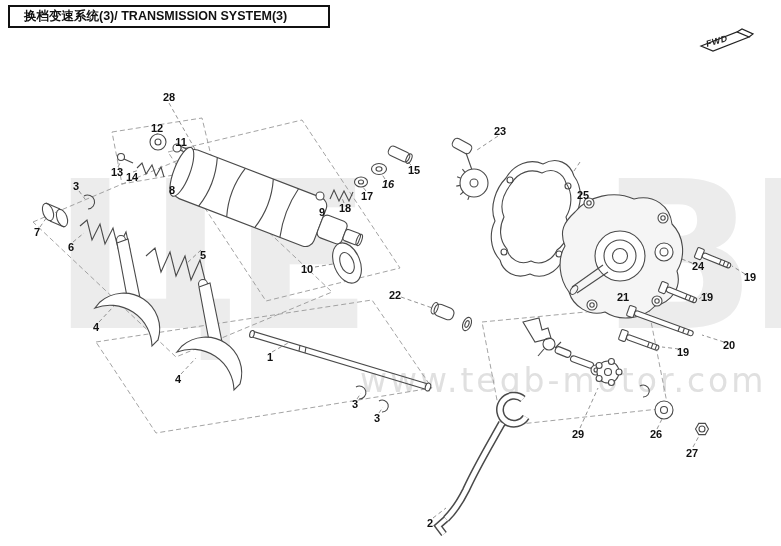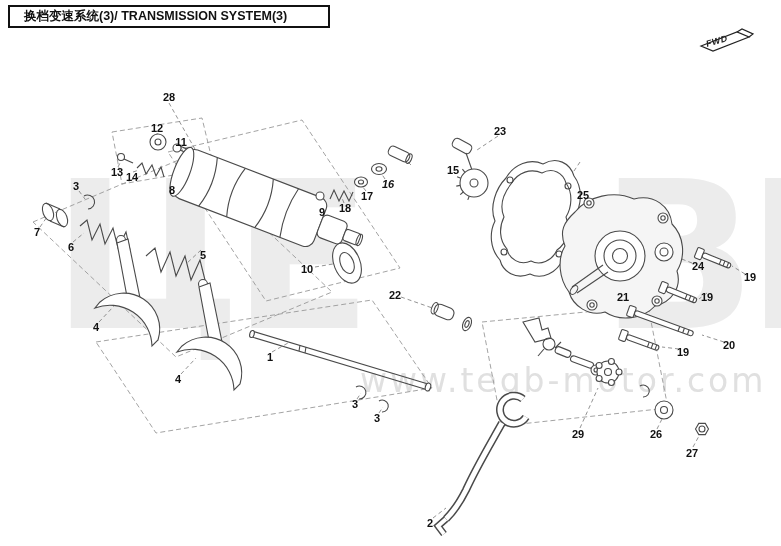--- a/index.html
+++ b/index.html
@@ -334,21 +334,21 @@
     <span class="callout" style="left: 181px; top: 142px;">11</span>
     <span class="callout" style="left: 117px; top: 172px;">13</span>
     <span class="callout" style="left: 132px; top: 177px;">14</span>
     <span class="callout" style="left: 76px; top: 186px;">3</span>
     <span class="callout" style="left: 172px; top: 190px;">8</span>
     <span class="callout" style="left: 37px; top: 232px;">7</span>
     <span class="callout" style="left: 71px; top: 247px;">6</span>
     <span class="callout" style="left: 203px; top: 255px;">5</span>
     <span class="callout" style="left: 322px; top: 212px;">9</span>
     <span class="callout" style="left: 307px; top: 269px;">10</span>
-    <span class="callout" style="left: 414px; top: 170px; margin-left: 39px;">15</span>
+    <span class="callout" style="left: 414px; top: 170px;">15</span>
     <span class="callout" style="left: 388px; top: 184px; font-style: italic;">16</span>
     <span class="callout" style="left: 367px; top: 196px;">17</span>
     <span class="callout" style="left: 345px; top: 208px;">18</span>
     <span class="callout" style="left: 395px; top: 295px;">22</span>
     <span class="callout" style="left: 500px; top: 131px;">23</span>
     <span class="callout" style="left: 583px; top: 171px; margin-top: 24px;">25</span>
     <span class="callout" style="left: 623px; top: 297px;">21</span>
     <span class="callout" style="left: 698px; top: 266px;">24</span>
     <span class="callout" style="left: 750px; top: 277px;">19</span>
     <span class="callout" style="left: 707px; top: 297px;">19</span>

